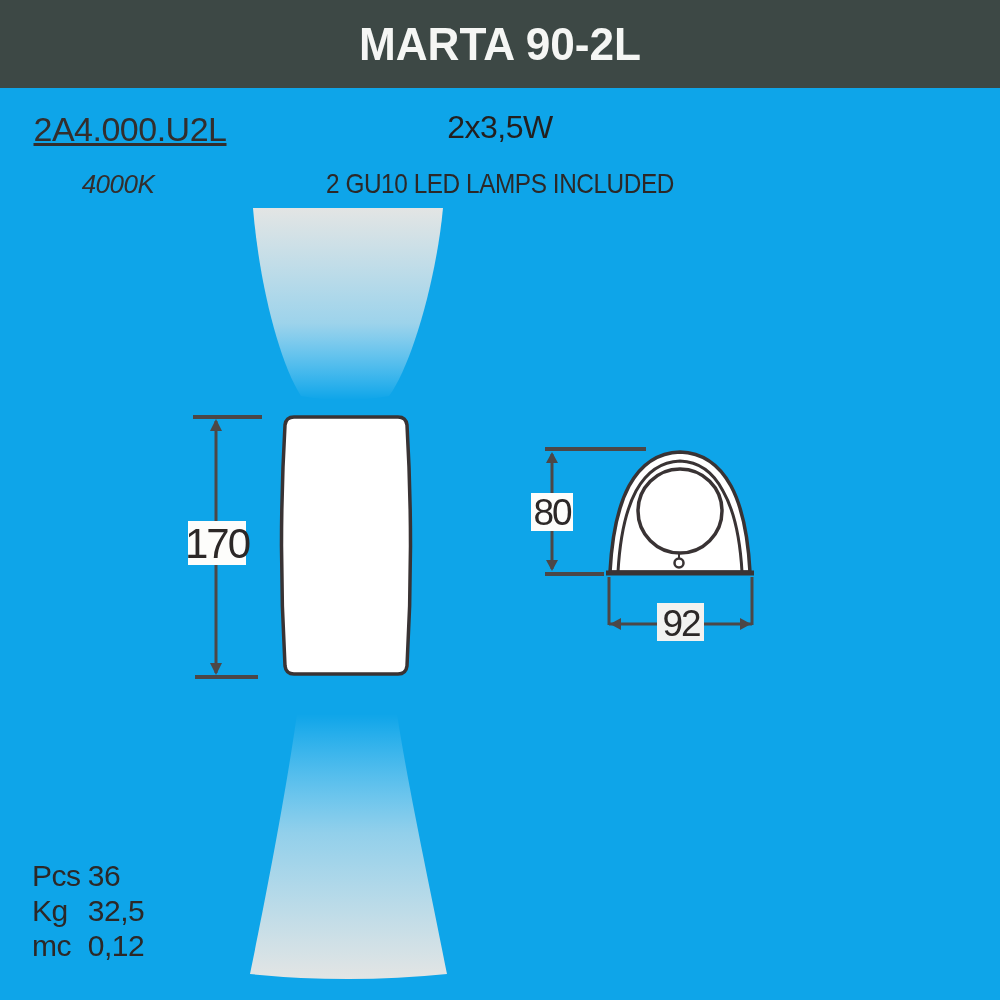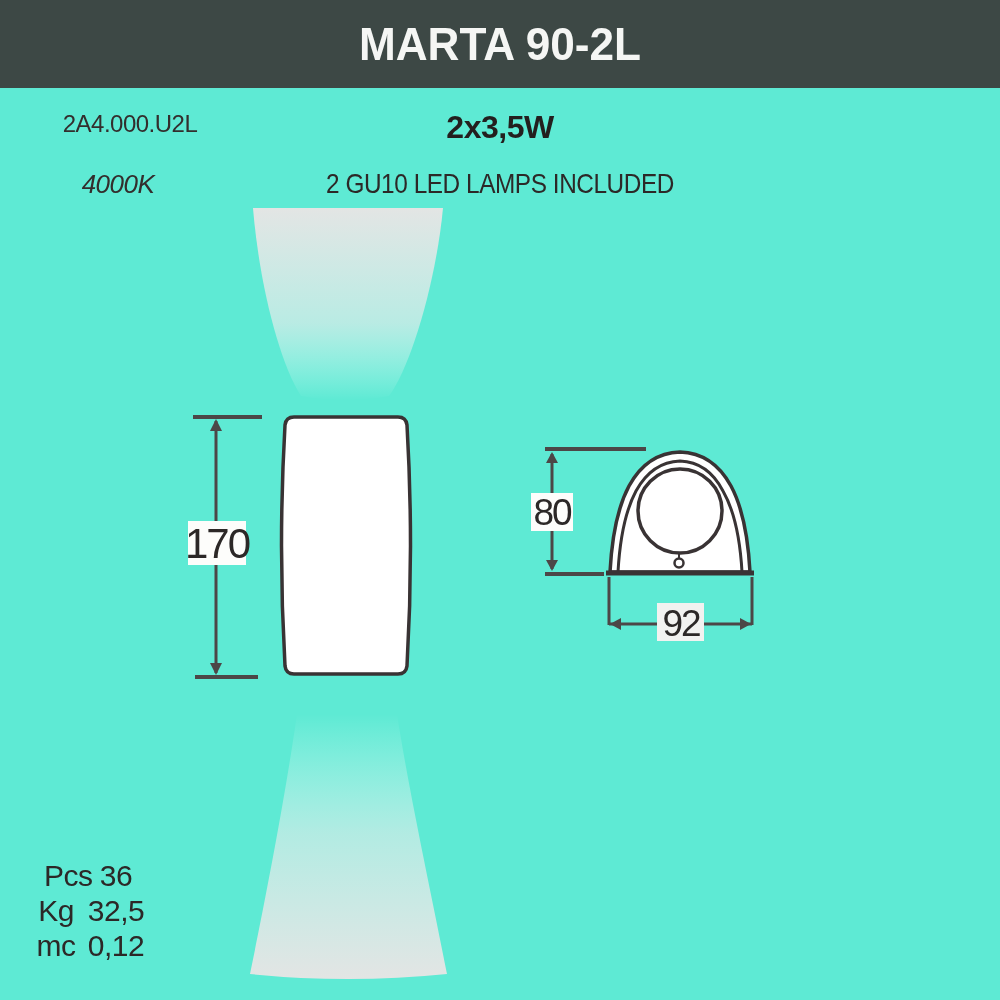--- a/index.html
+++ b/index.html
@@ -1,19 +1,19 @@
 <!DOCTYPE html>
 <html><head>
 <meta charset="utf-8">
 <style>
   html,body{margin:0;padding:0;background:#ffffff;}
   .page{
     position:relative;
     width:1000px;height:1000px;
-    background:#5eead4;
+    background:#0ea5e9;
     font-family:"Liberation Sans", sans-serif;
     color:#2c2827;
     overflow:hidden;
   }
   .header-bar{
     position:absolute;left:0;top:0;width:1000px;height:88px;
     display:flex;align-items:center;justify-content:center;
   }
   .header-bar h1{
     margin:0;
@@ -22,46 +22,46 @@
     letter-spacing:0px;
     color:#f5f6f4;
     transform:scaleX(0.96);
   }
   .cell{
     position:absolute;
     text-align:center;
     white-space:nowrap;
   }
   .code{
-    top:110px;font-size:24px;letter-spacing:-0.5px;color:#332e2d;
+    top:110px;font-size:34px;letter-spacing:-0.5px;color:#332e2d;text-decoration:underline;
   }
   .code-left{left:20px;width:220px;}
   .code-right{left:771px;width:220px;}
   .wattage{
     left:350px;top:109px;width:300px;
-    font-size:32px;font-weight:bold;letter-spacing:-0.5px;color:#231f1e;
+    font-size:32px;font-weight:normal;letter-spacing:-0.5px;color:#231f1e;
   }
   .temp{
     top:169px;font-size:26px;font-style:italic;letter-spacing:-0.5px;color:#332e2d;
   }
   .temp-left{left:8px;width:220px;}
   .temp-right{left:767px;width:220px;}
   .lamps{
     left:250px;top:168px;width:500px;
     font-size:28px;letter-spacing:-0.5px;color:#2c2827;
   }
   .lamps span{display:inline-block;transform:scaleX(0.87);transform-origin:center;}
   .drawing-svg{
     position:absolute;left:0;top:0;width:1000px;height:1000px;
   }
   .packaging{
     position:absolute;left:32px;top:858px;
     font-size:30px;letter-spacing:-0.5px;color:#2c2827;
   }
-  .pack-row{height:35px;line-height:35px;text-align:center;}
+  .pack-row{height:35px;line-height:35px;}
   .pack-label{display:inline-block;width:48px;}
   .pack-value{display:inline-block;}
   svg text{
     font-family:"Liberation Sans", sans-serif;
     fill:#2c2827;
   }
 </style>
 </head>
 <body>
 

